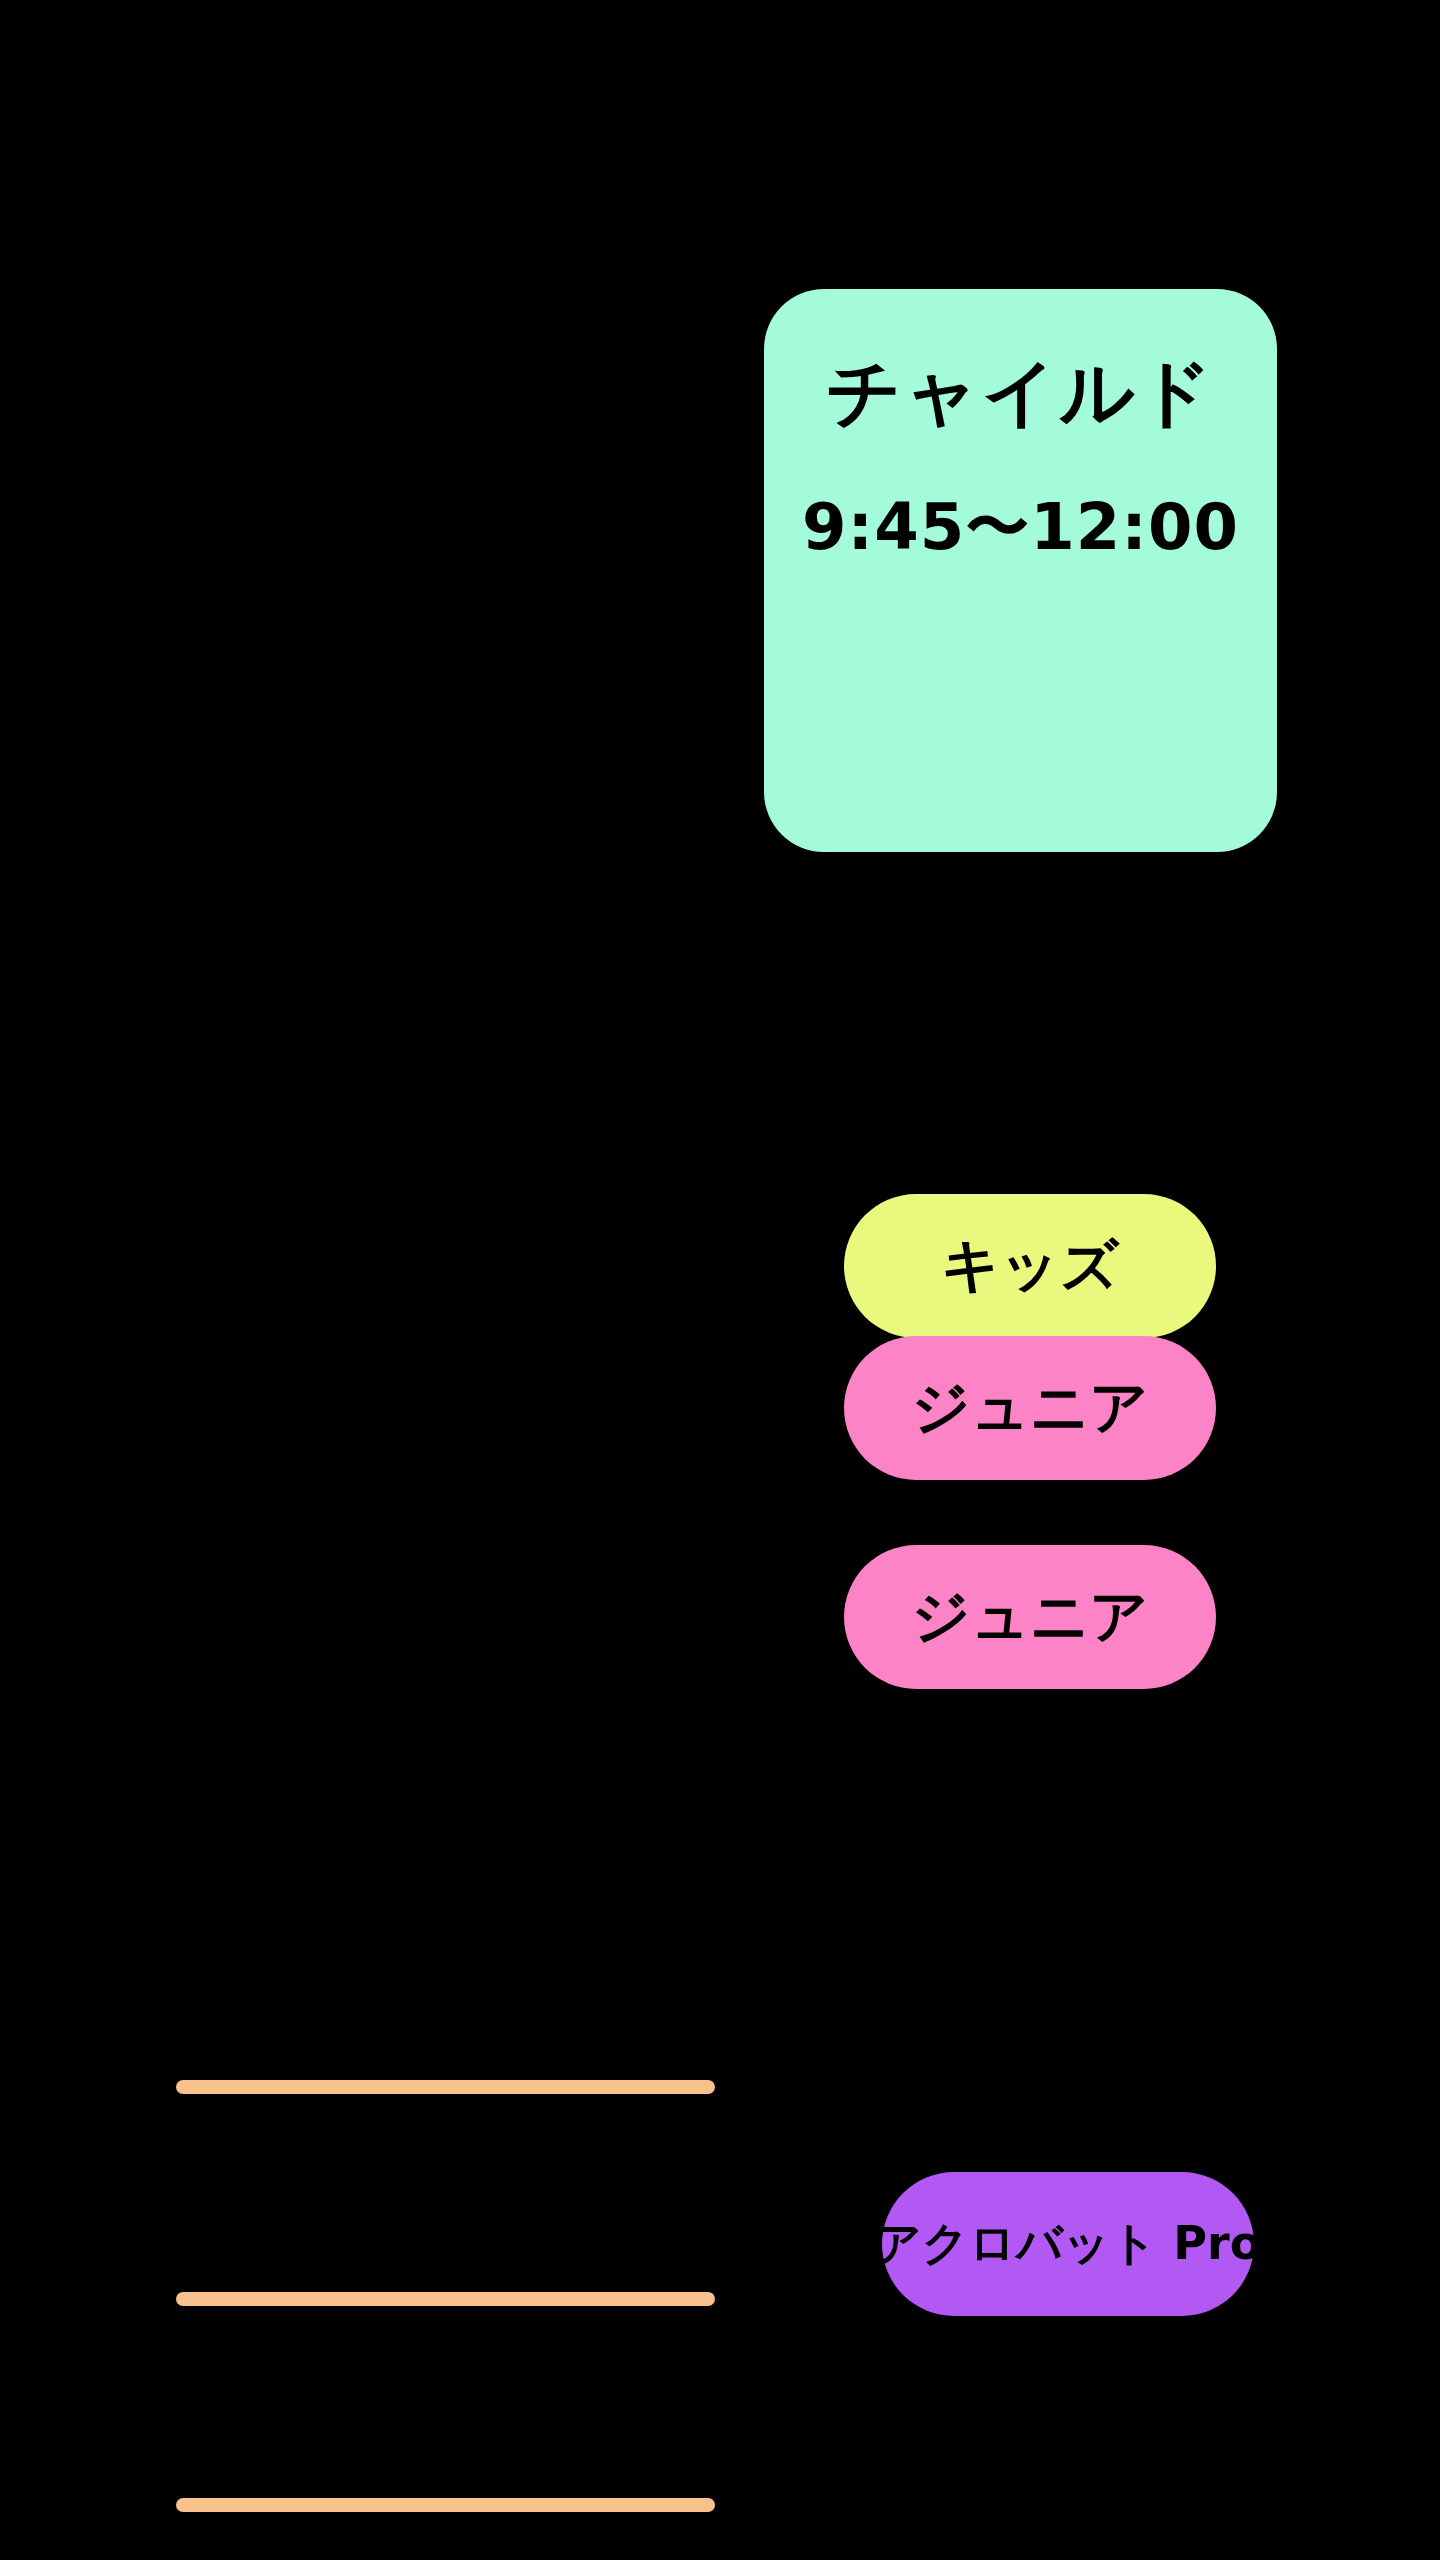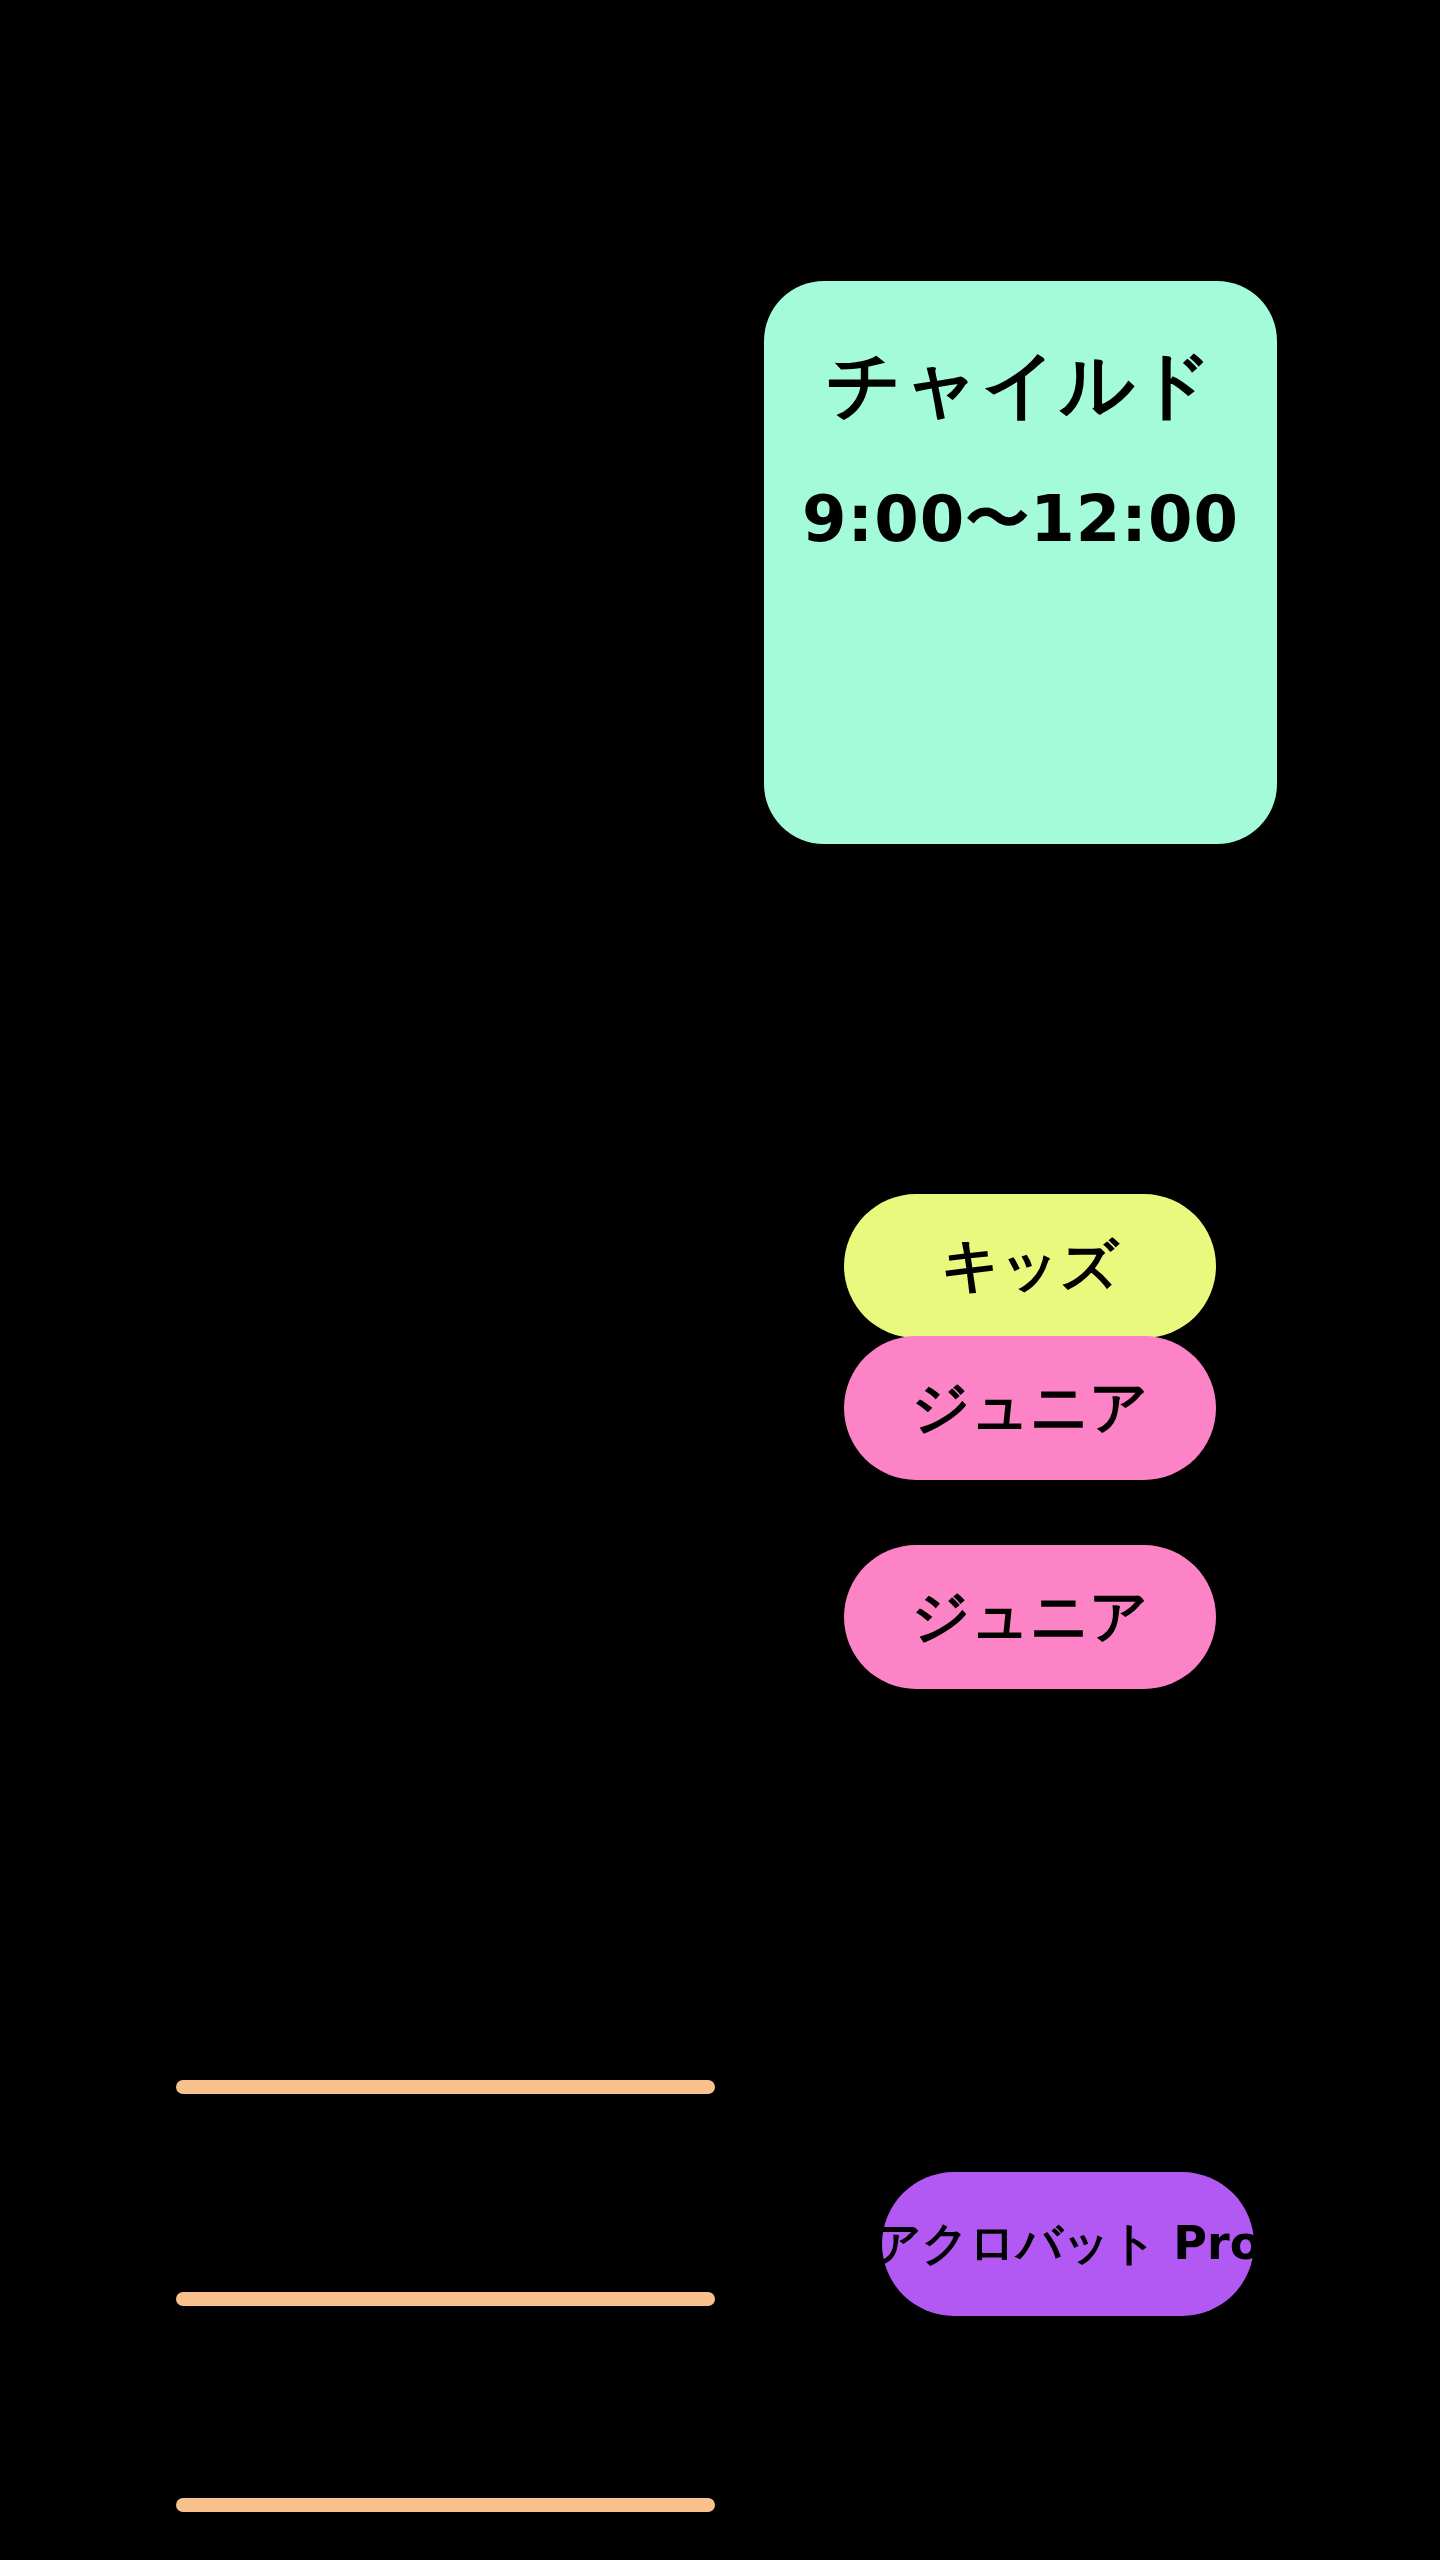--- a/index.html
+++ b/index.html
@@ -13,21 +13,21 @@
     height: 2560px;
     background: #000000;
     overflow: hidden;
     font-family: "DejaVu Sans", "Liberation Sans", sans-serif;
   }
 
   
   .plan-card {
     position: absolute;
     left: 764px;
-    top: 281px;
+    top: 289px;
     width: 513px;
     height: 563px;
     border-radius: 60px;
     display: flex;
     flex-direction: column;
     align-items: center;
     padding-top: 36px;
     box-sizing: border-box;
   }
   .plan-card .jp-line {
@@ -78,21 +78,21 @@
   .bar-2 { top: 2292px; }
   .bar-3 { top: 2498px; }
 </style>
 </head>
 <body>
 
 <div class="canvas">
 
   <div class="plan-card" style="background-color: rgb(163, 251, 217);">
     <div class="jp-line">チャイルド</div>
-    <div class="time-line">9:00〜12:00</div>
+    <div class="time-line">9:45〜12:00</div>
   </div>
 
   <div class="pill pill-kids" style="background-color: rgb(233, 249, 125);">
     <span>キッズ</span>
   </div>
 
   <div class="pill pill-junior1" style="background-color: rgb(252, 131, 197);">
     <span>ジュニア</span>
   </div>
 

